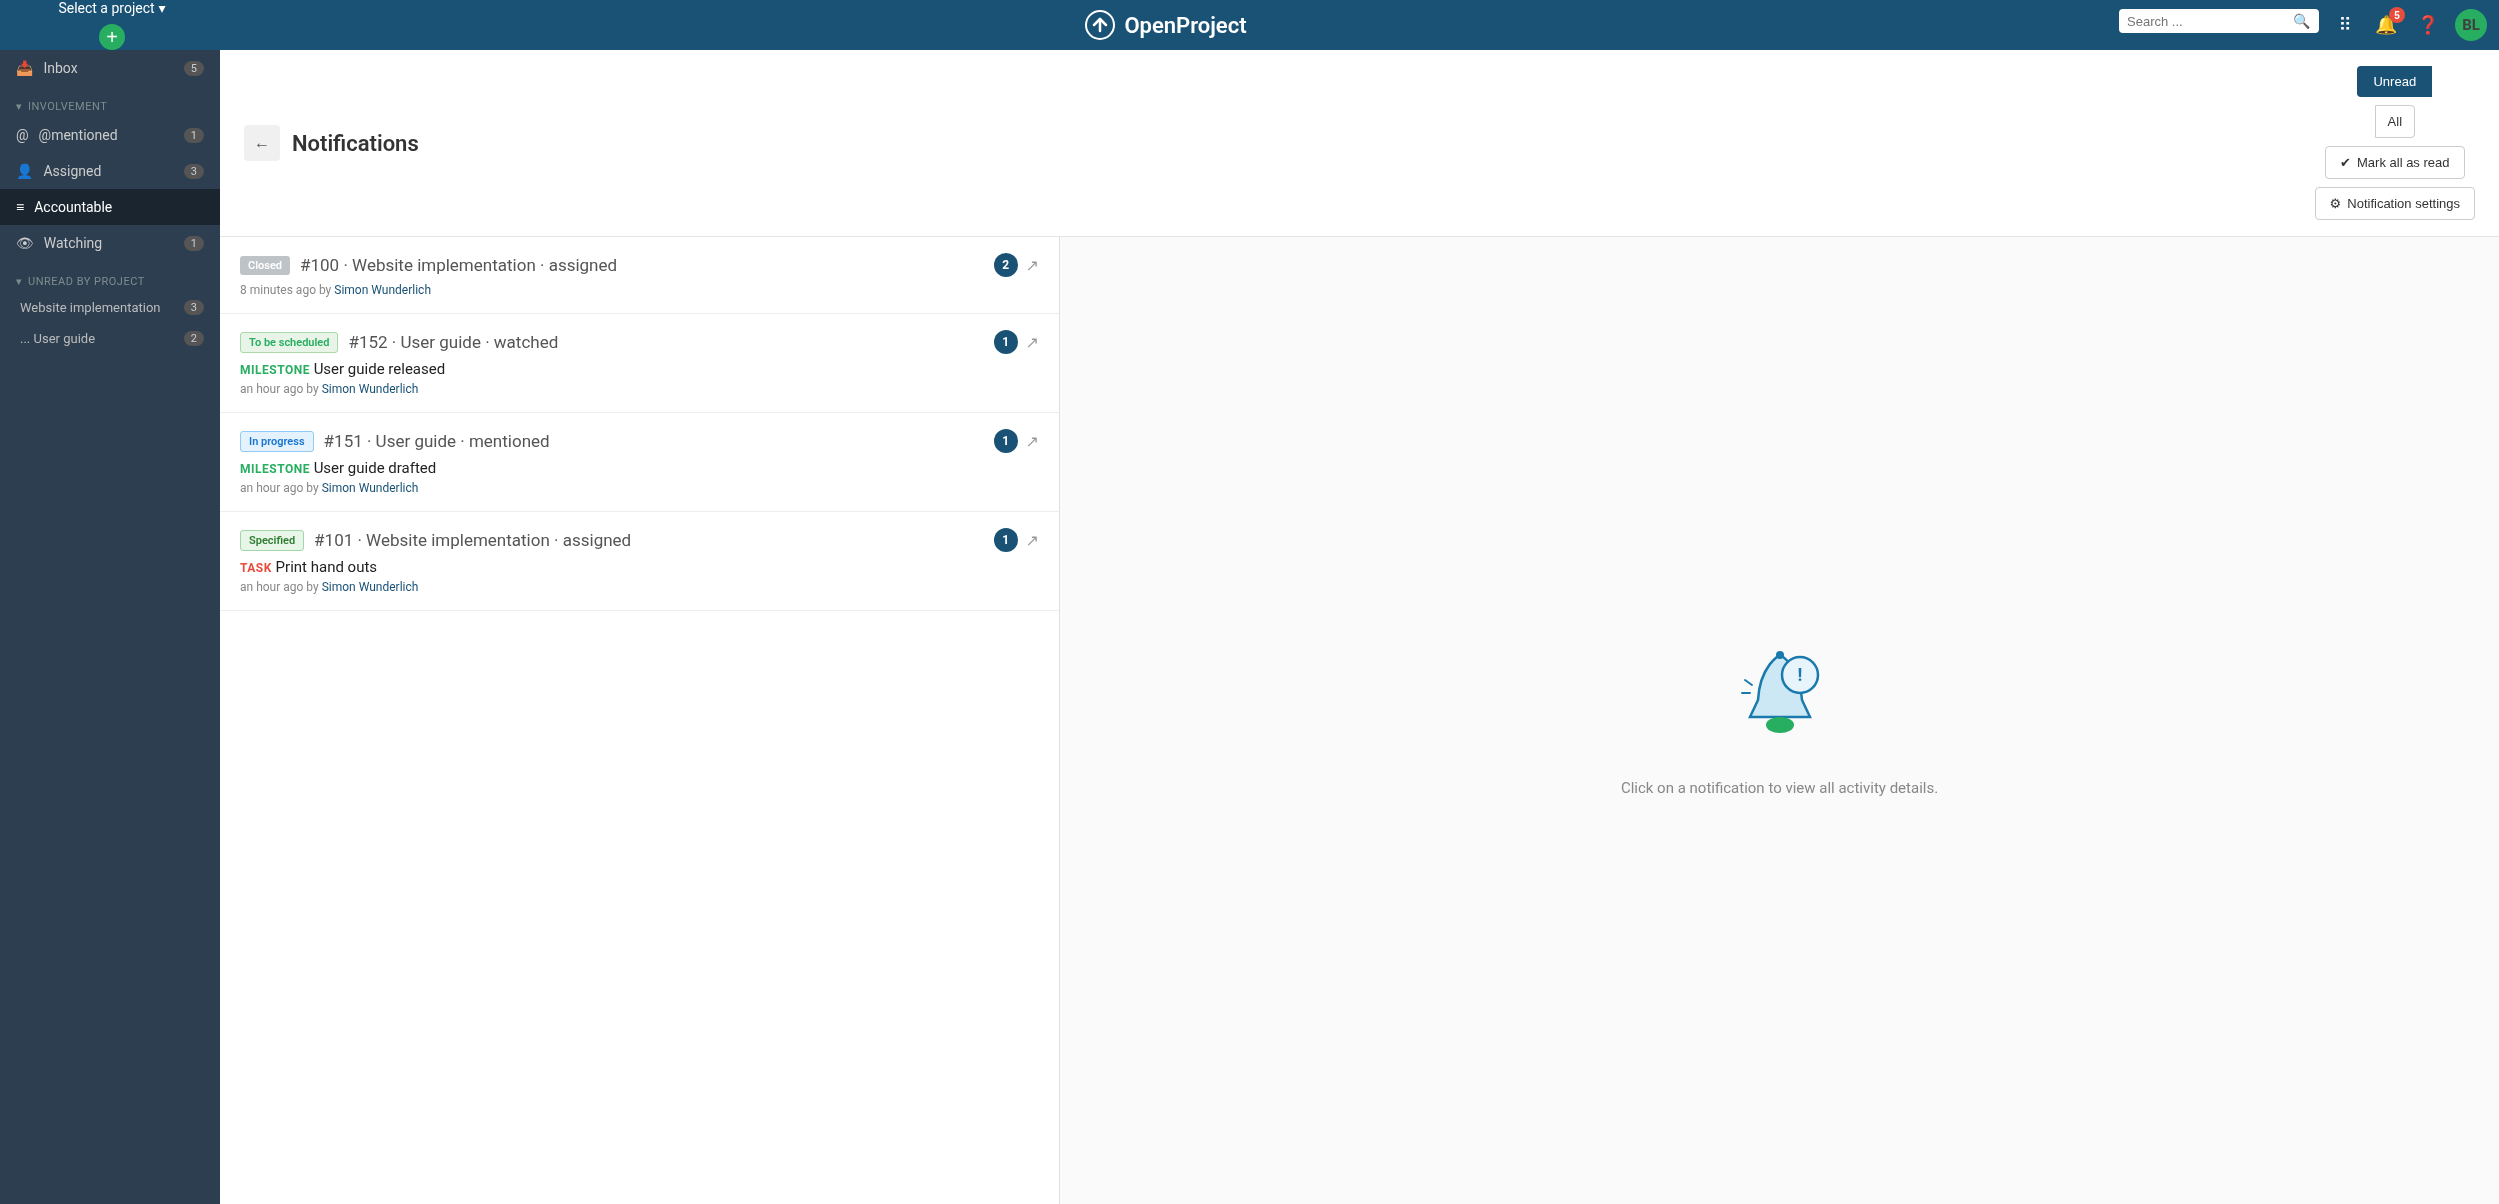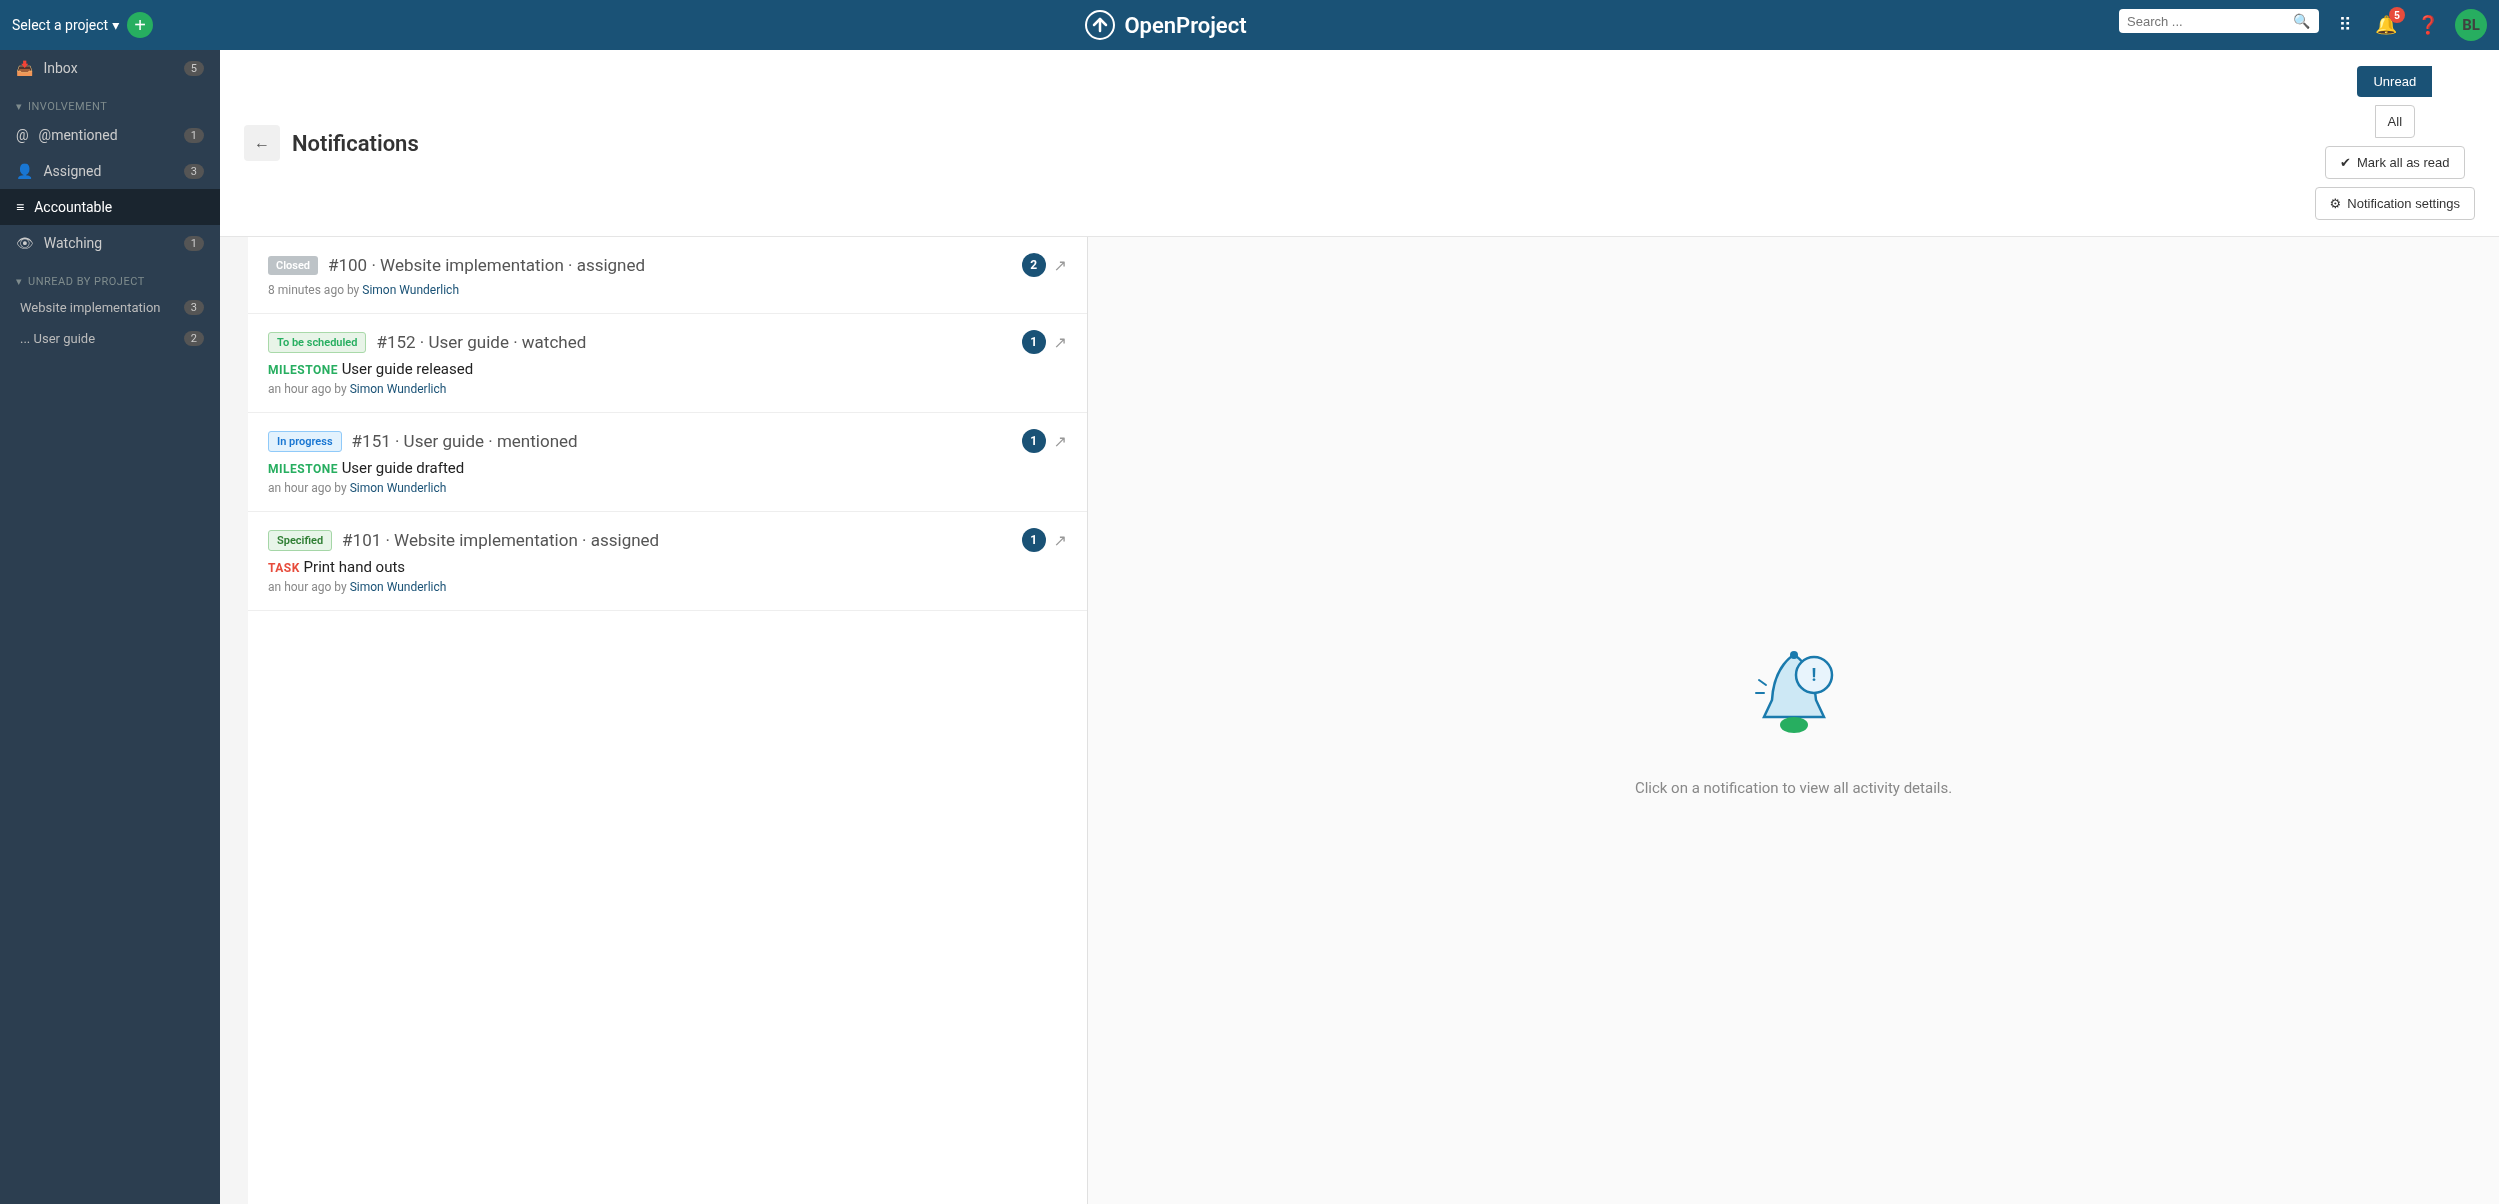--- a/index.html
+++ b/index.html
@@ -15,20 +15,21 @@
       gap: 10px;
       position: fixed;
       top: 0; left: 0; right: 0;
       z-index: 100;
     }
     .topnav-left {
       display: flex;
       align-items: center;
       gap: 8px;
       min-width: 200px;
+      flex-direction: column;
     }
     .select-project {
       color: #fff;
       font-size: 14px;
       cursor: pointer;
       display: flex;
       align-items: center;
       gap: 4px;
       white-space: nowrap;
     }
@@ -288,21 +289,20 @@
     .notif-body {
       display: flex;
       flex: 1;
       overflow: hidden;
     }
     .notif-list {
       width: 840px;
       overflow-y: auto;
       background: #fff;
       border-right: 1px solid #e0e0e0;
-      margin-left: 28px;
     }
 
     
     .notif-card {
       border-bottom: 1px solid #eee;
       padding: 16px 20px;
       cursor: pointer;
       background: #fff;
     }
     .notif-card-top {

